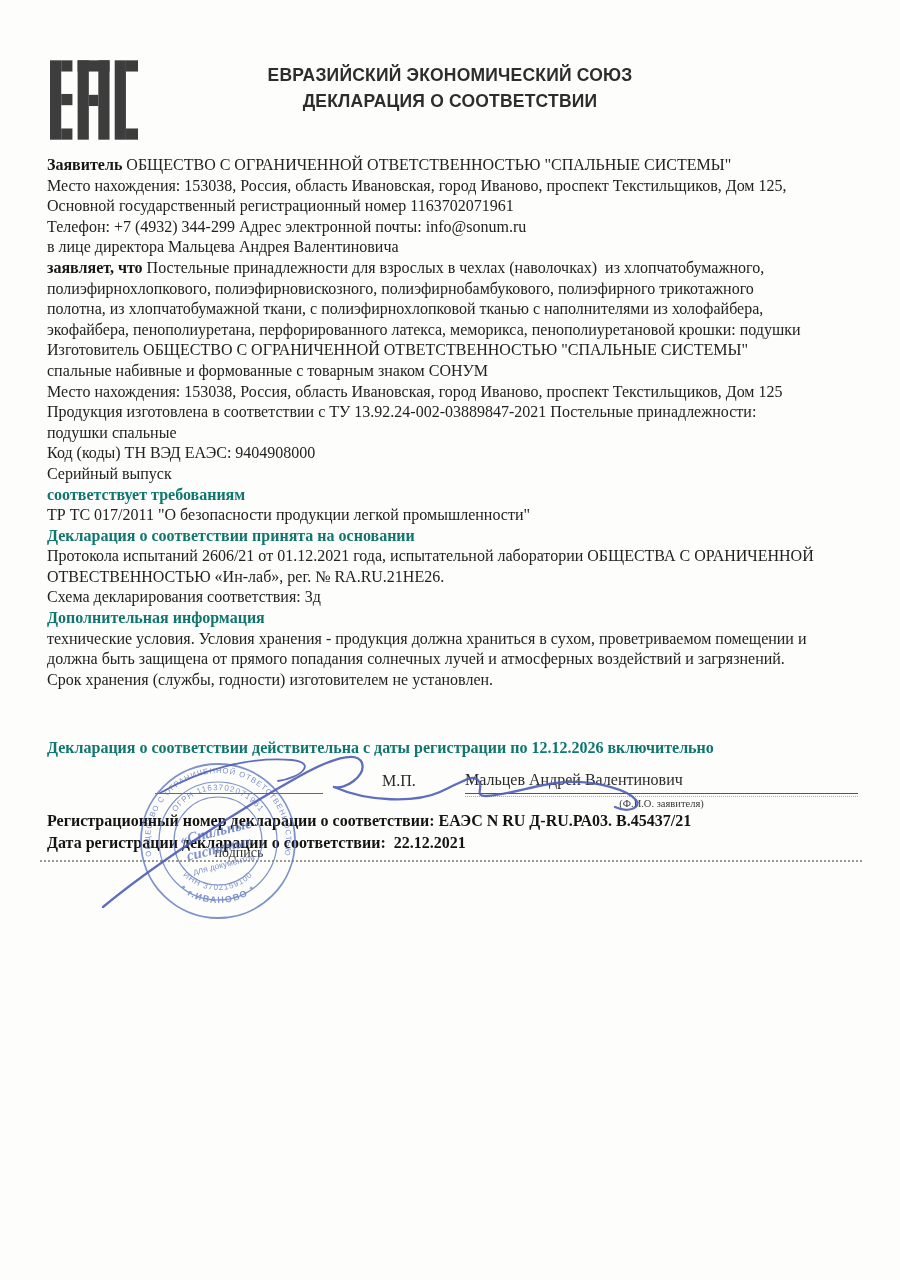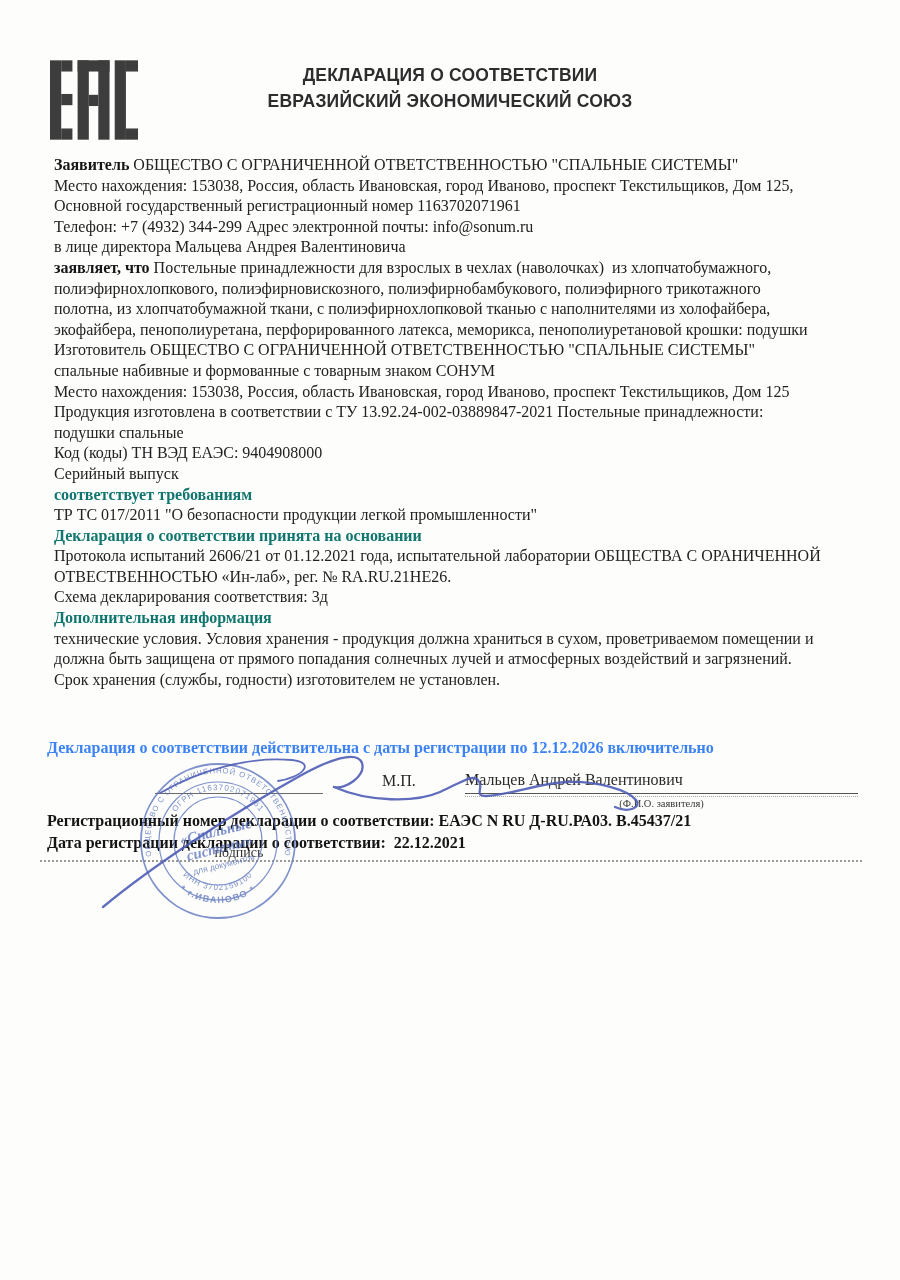--- a/index.html
+++ b/index.html
@@ -9,28 +9,28 @@
     font-family:"Liberation Serif", serif; color:#1f1f1f;
   }
   .eac-logo { position:absolute; left:50px; top:60px; }
   .doc-header {
     position:absolute; left:0; top:62px; width:900px; text-align:center;
     font-family:"Liberation Sans", sans-serif; font-weight:bold;
     font-size:17.5px; line-height:26px; color:#2d2d2d; letter-spacing:.2px;
   }
   .body-lines {
     position:absolute; left:47px; top:155px;
-    font-size:16px; line-height:20.6px; color:#222;margin-left:7px;
+    font-size:16px; line-height:20.6px; color:#222;
   }
   .line { white-space:pre; }
   .line b, .b { font-weight:bold; color:#161616; }
   .line.bold { font-weight:bold; color:#0f766e; }
   .validity {
     position:absolute; left:47px; top:739px; font-size:16px;
-    font-weight:bold; color:#3b82f6; white-space:pre;
+    font-weight:bold; color:#0f766e; white-space:pre;
   }
   .mp-mark { position:absolute; left:382px; top:772px; font-size:16px; color:#2a2a2a; }
   .sign-line { position:absolute; left:155px; top:793px; width:168px; border-top:1.6px solid #6a6a6a; }
   .sign-label { position:absolute; left:155px; top:797px; width:168px; text-align:center; font-size:14px; color:#333;margin-top:48px; }
   .fio-name { position:absolute; left:465px; top:771px; width:393px; text-align:left; font-size:16px; color:#2a2a2a; }
   .fio-line { position:absolute; left:465px; top:793px; width:393px; border-top:1.5px solid #555; }
   .fio-line-dotted { position:absolute; left:465px; top:796px; width:393px; border-top:1px dotted #a9a9a4; }
   .fio-label { position:absolute; left:465px; top:798px; width:393px; text-align:center; font-size:10.5px; color:#3a3a3a; }
   .reg-line { position:absolute; left:47px; font-size:16px; font-weight:bold; color:#141414; white-space:pre; }
   .reg-number { top:812px; }
@@ -56,22 +56,22 @@
       <rect x="32" y="0" width="37" height="13"></rect>
       <rect x="45" y="40" width="11" height="13"></rect>
 
       <rect x="75" y="0" width="13" height="92"></rect>
       <rect x="88" y="0" width="14" height="13"></rect>
       <rect x="88" y="79" width="14" height="13"></rect>
     </g>
   </svg>
 
   <div class="doc-header">
+    <div>ЕВРАЗИЙСКИЙ ЭКОНОМИЧЕСКИЙ СОЮЗ</div>
     <div>ДЕКЛАРАЦИЯ О СООТВЕТСТВИИ</div>
-    <div>ЕВРАЗИЙСКИЙ ЭКОНОМИЧЕСКИЙ СОЮЗ</div>
   </div>
 
   <div class="body-lines" id="bodyLines">
       <div class="line"><b>Заявитель </b>ОБЩЕСТВО С ОГРАНИЧЕННОЙ ОТВЕТСТВЕННОСТЬЮ "СПАЛЬНЫЕ СИСТЕМЫ"</div>
       <div class="line">Место нахождения: 153038, Россия, область Ивановская, город Иваново, проспект Текстильщиков, Дом 125,</div>
       <div class="line">Основной государственный регистрационный номер 1163702071961</div>
       <div class="line">Телефон: +7 (4932) 344-299 Адрес электронной почты: info@sonum.ru</div>
       <div class="line">в лице директора Мальцева Андрея Валентиновича</div>
       <div class="line"><b>заявляет, что </b>Постельные принадлежности для взрослых в чехлах (наволочках)  из хлопчатобумажного,</div>
       <div class="line">полиэфирнохлопкового, полиэфирновискозного, полиэфирнобамбукового, полиэфирного трикотажного</div>

